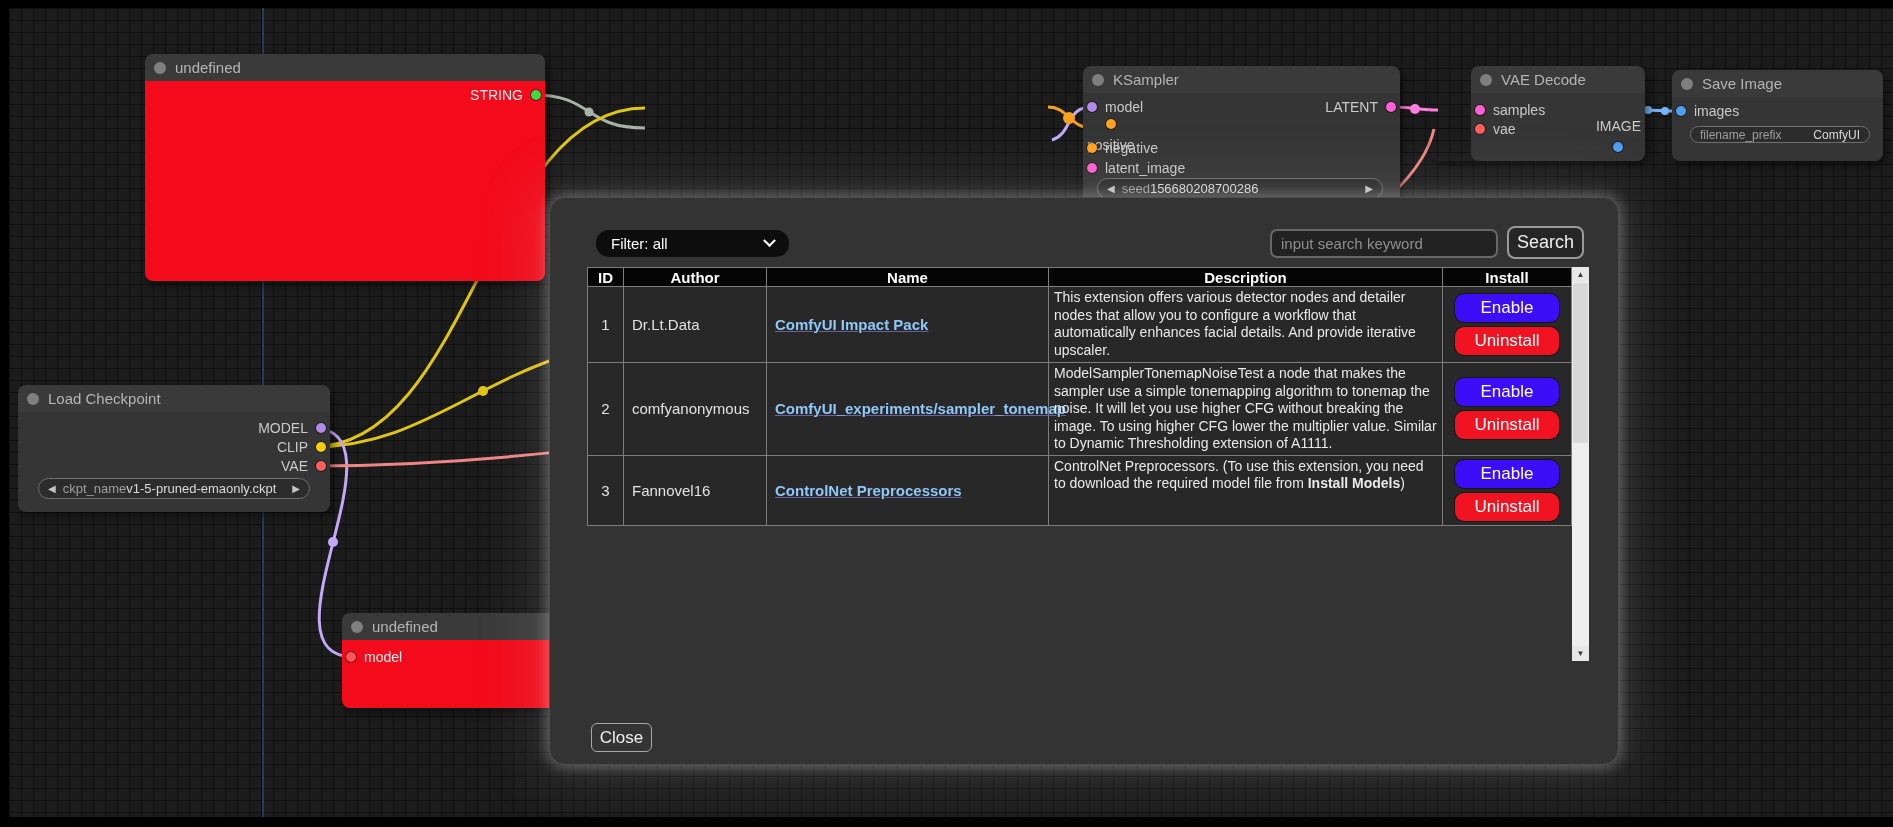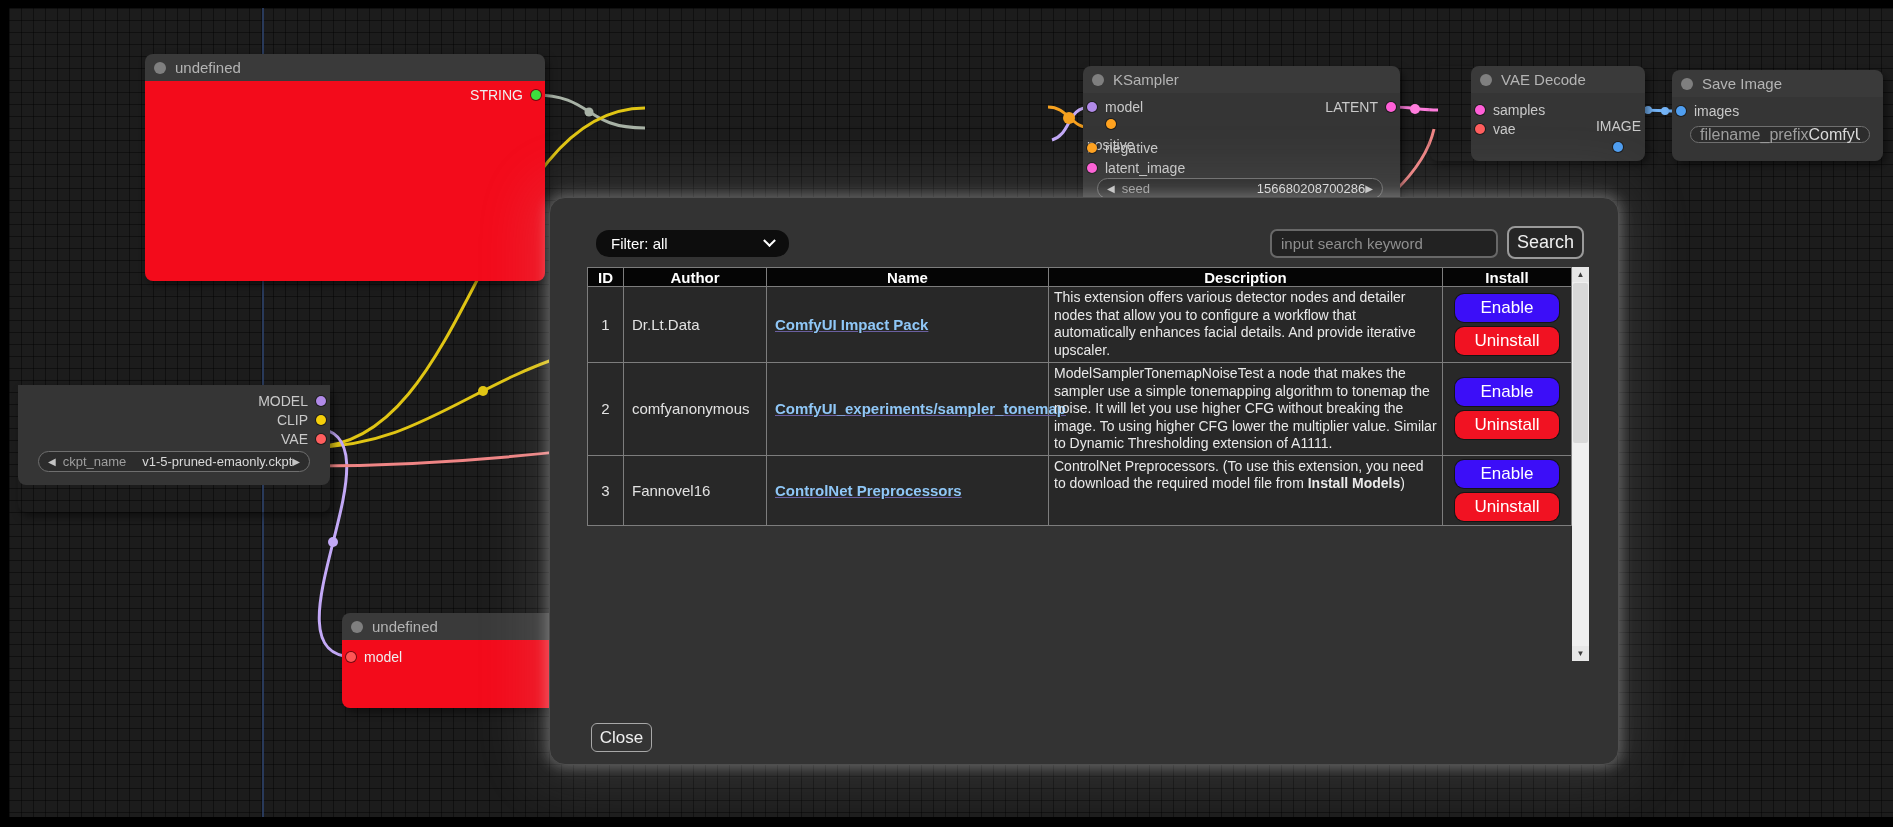--- a/index.html
+++ b/index.html
@@ -25,21 +25,21 @@
   .slot { position:absolute; height:18px; display:flex; align-items:center; gap:8px; }
   .slot.in { left:4px; }
   .slot.out { right:4px; flex-direction:row; }
   .sdot { width:10px; height:10px; border-radius:50%; box-shadow:0 0 0 1px rgba(10,10,10,.55); flex:0 0 auto; }
   .slabel { color:#c9c9c9; font-size:14px; white-space:nowrap; }
   .slabel.onred { color:#efefef; }
   .widget { position:absolute; height:21px; background:#2c2c2c; border:1px solid #6f6f6f; border-radius:11px;
             display:flex; align-items:center; color:#9e9e9e; font-size:13px; padding:0 9px; }
   .warrow { color:#c3c3c3; font-size:10px; line-height:1; }
   .wname { margin-left:7px; white-space:nowrap; }
-  .wval { flex:1; text-align:right; color:#d9d9d9; white-space:nowrap; overflow:hidden; }
+  .wval { flex:1; text-align:left; color:#d9d9d9; white-space:nowrap; overflow:hidden; }
   .wval.right { text-align:right; }
 
   
   #modal { position:absolute; left:549px; top:197px; width:1070px; height:568px; background:#333;
            border:1px solid #4e4e4e; border-radius:16px; z-index:10;
            box-shadow:0 0 13px 3px rgba(255,255,255,.26), 0 0 55px 20px rgba(190,190,190,.13); }
   .filter-pill { position:absolute; left:46px; top:32px; width:193px; height:27px; background:#0d0d0d; border-radius:13px;
                  display:flex; align-items:center; padding:0 15px; color:#fff; font-size:15px; cursor:pointer; }
   .filter-pill .chev { margin-left:auto; width:9px; height:9px; border-right:2.5px solid #fff; border-bottom:2.5px solid #fff;
                        transform:rotate(45deg) translate(-2px,-2px); }
@@ -175,28 +175,32 @@
   <div class="node" style="left:1663px;top:62px;width:211px;height:91px;">
     <div class="ntitle">
       <span class="tdot"></span>
       <span class="ttext">Save Image</span>
     </div>
     <div class="nbody" style="height:64px;">
       <div class="slot in" style="top:5px;">
         <span class="sdot" style="background:#4f9ef0;"></span>
         <span class="slabel">images</span>
       </div>
-      <div class="widget" style="left:18px;top:29px;width:180px;height:17px;font-size:16px;">
+      <div class="widget" style="left:18px;top:29px;width:180px;height:17px;font-size:12px;">
         <span>filename_prefix</span>
         <span class="wval right">ComfyUI</span>
       </div>
     </div>
   </div>
 
   <div class="node" style="left:9px;top:377px;width:312px;height:127px;">
+    <div class="ntitle">
+      <span class="tdot"></span>
+      <span class="ttext">Load Checkpoint</span>
+    </div>
     <div class="nbody" style="height:100px;">
       <div class="slot out" style="top:7px;">
         <span class="slabel">MODEL</span>
         <span class="sdot" style="background:#b18ae8;"></span>
       </div>
       <div class="slot out" style="top:26px;">
         <span class="slabel">CLIP</span>
         <span class="sdot" style="background:#f5cf0a;"></span>
       </div>
       <div class="slot out" style="top:45px;">

